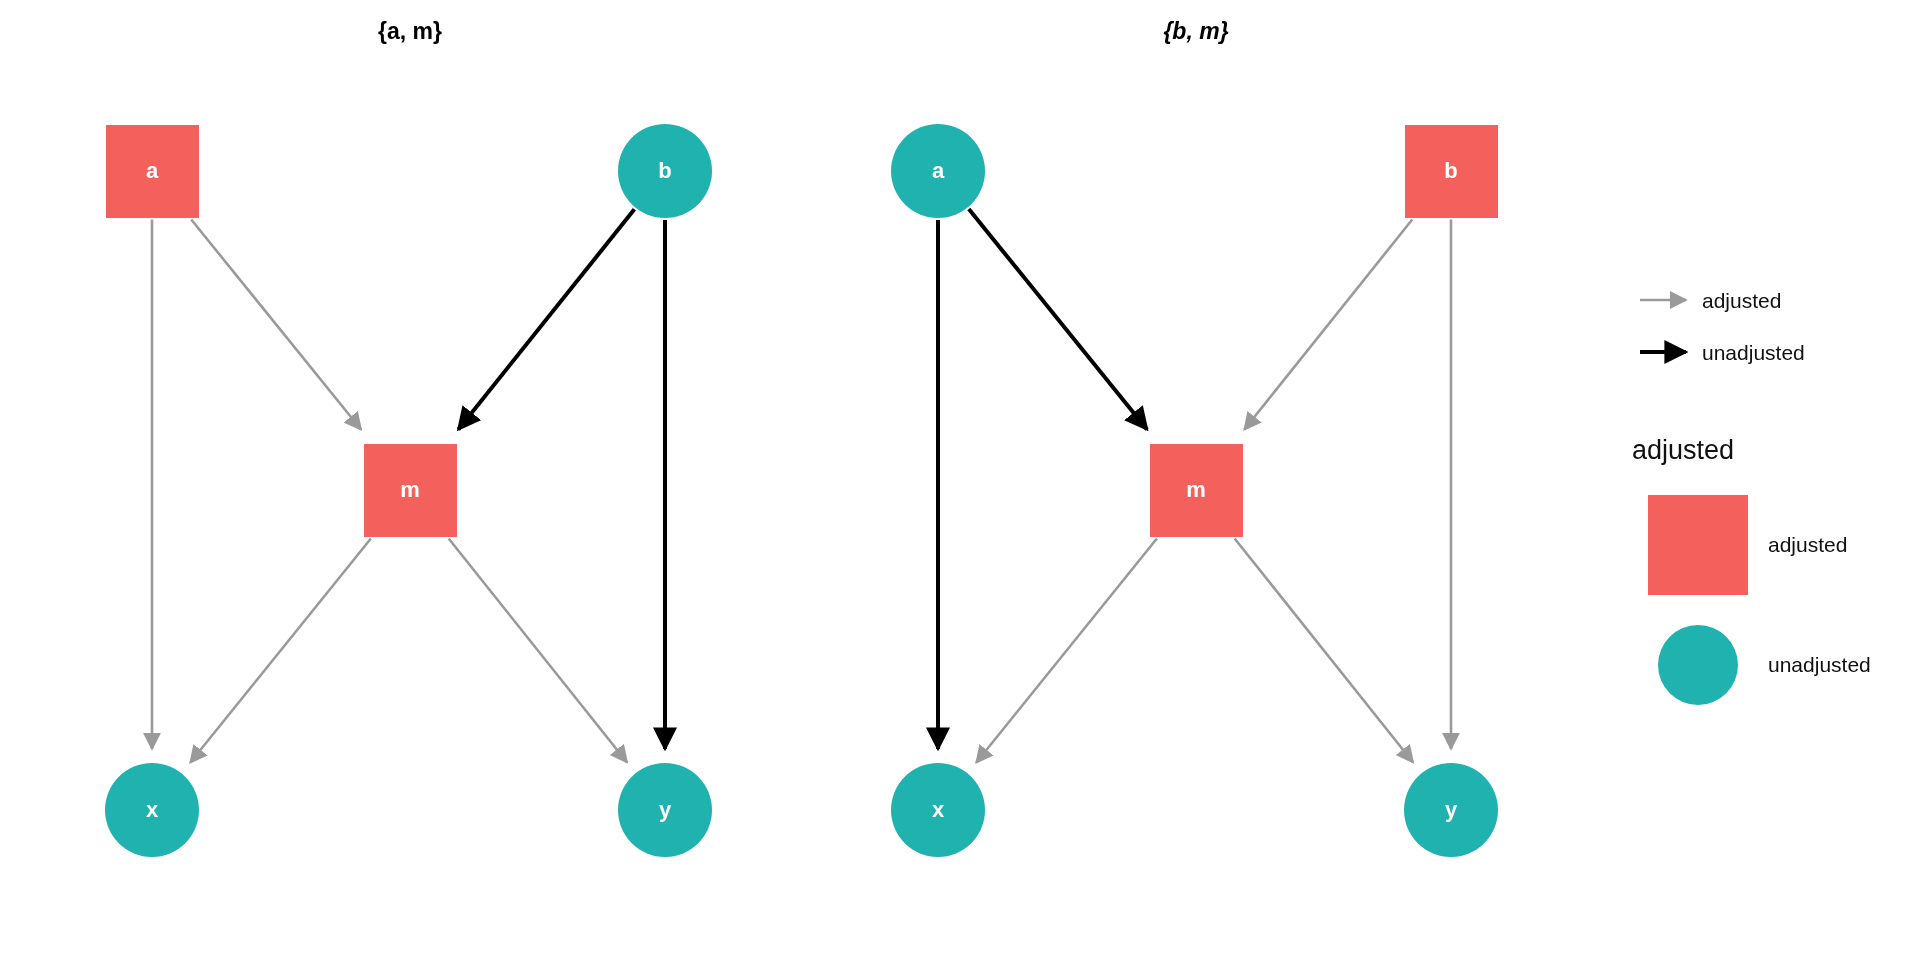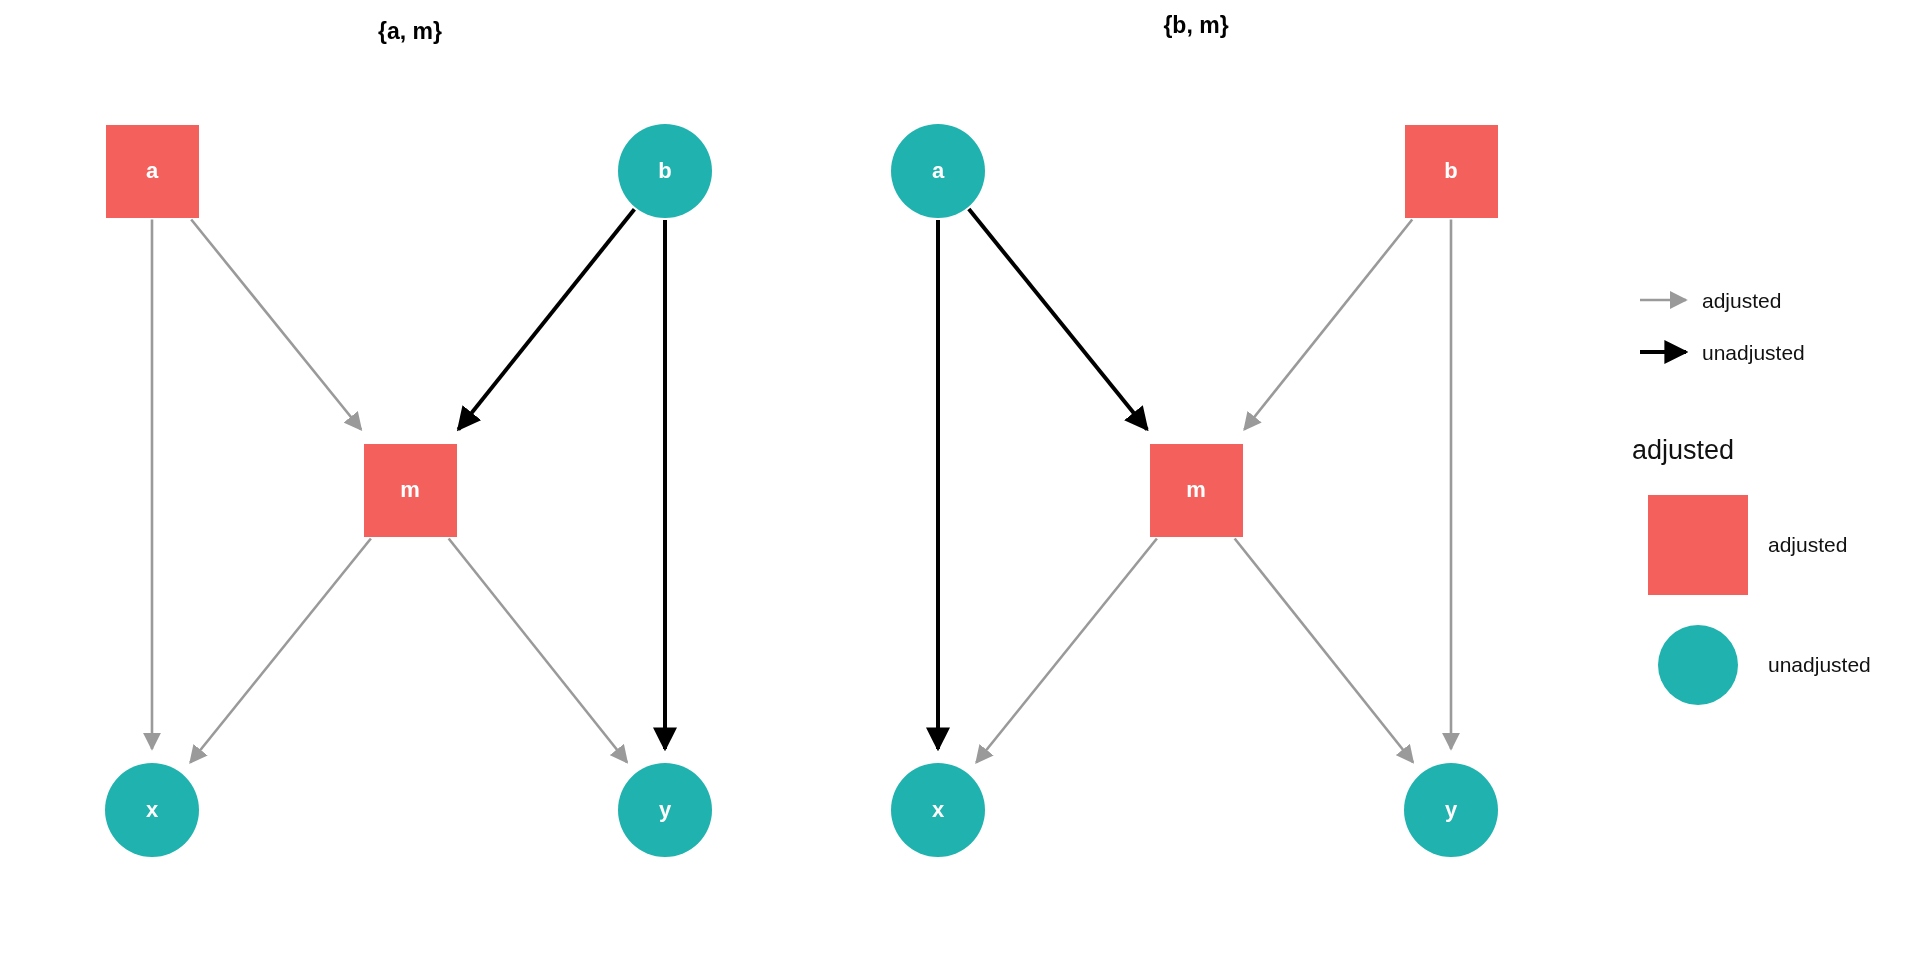--- a/index.html
+++ b/index.html
@@ -141,14 +141,14 @@
   <div id="legend-group">
       <div class="legend-text" style="left: 1702px; top: 289px;">adjusted</div>
       <div class="legend-text" style="left: 1702px; top: 341px;">unadjusted</div>
       <div class="legend-title" style="left: 1632px; top: 435px;">adjusted</div>
       <div class="legend-swatch square" style="width: 100px; height: 100px; left: 1648px; top: 495px; background: rgb(244, 96, 91);"></div>
       <div class="legend-text" style="left: 1768px; top: 533px;">adjusted</div>
       <div class="legend-swatch circle" style="width: 80px; height: 80px; left: 1658px; top: 625px; background: rgb(31, 178, 174);"></div>
       <div class="legend-text" style="left: 1768px; top: 653px;">unadjusted</div>
     </div>
 <div class="panel-title" style="left: 410px; top: 18px;">{a, m}</div>
-    <div class="panel-title" style="left: 1196px; top: 12px;">{b, m}</div>
+    <div class="panel-title" style="left: 1196px; top: 18px; font-style: italic;">{b, m}</div>
   </div>
 
 </body></html>

